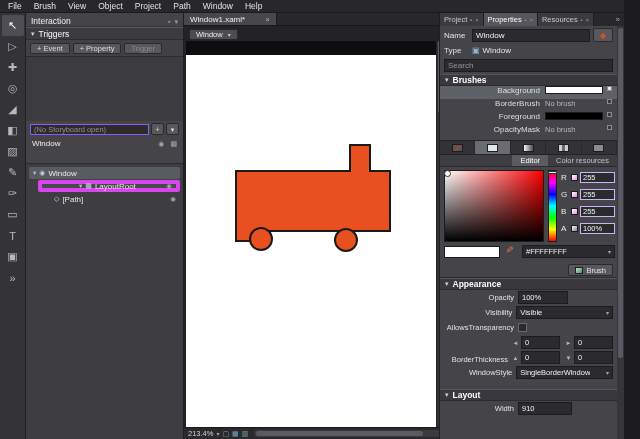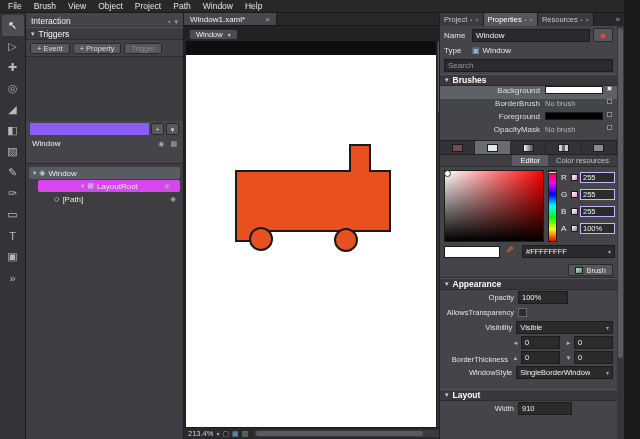--- a/index.html
+++ b/index.html
@@ -20,30 +20,30 @@
   .left-panel{position:absolute;left:26px;top:13px;width:158px;bottom:0;background:#454549;border-right:1px solid #1f1f22;}
   .panel-titlebar{height:14px;display:flex;align-items:flex-end;padding:0 5px;font-size:8.5px;color:#f0f0f0;border-bottom:1px solid #37373a;}
   .tb-icons{margin-left:auto;display:flex;gap:4px;color:#9a9a9e;font-size:7px;}
   .section-head{height:13px;background:#3c3c40;border-top:1px solid #56565c;border-bottom:1px solid #2c2c2f;display:flex;align-items:center;gap:4px;padding:0 5px;font-size:8.5px;color:#fafafa;}
   .section-head .tri{font-size:7px;color:#cfcfcf;}
   .trig-buttons{display:flex;gap:3px;padding:3px 4px;background:#414145;height:16px;align-items:center;}
   .tbtn{background:#57575c;border:1px solid #2a2a2d;border-radius:2px;color:#dedede;font-size:7.5px;height:11px;line-height:9px;padding:0 6px;font-family:"Liberation Sans",sans-serif;}
   .tbtn.disabled{color:#8b8b8f;}
   .trigger-list{height:65px;background:#3c3c40;border-top:1px solid #2c2c2f;}
   .storyboard-row{display:flex;align-items:center;gap:2px;padding:3px 4px;height:16px;}
-  .sb-box{flex:1;height:11px;background:#2c2c2f;border:6px solid #8b5cf6;color:#8f8f94;font-size:7.5px;line-height:10px;padding:0 3px;white-space:nowrap;overflow:hidden;}
+  .sb-box{flex:1;height:11px;background:#2c2c2f;border:1px solid #8b5cf6;color:#8f8f94;font-size:7.5px;line-height:10px;padding:0 3px;white-space:nowrap;overflow:hidden;}
   .sb-btn{width:13px;height:12px;background:#57575c;border:1px solid #2a2a2d;border-radius:2px;color:#ddd;font-size:7px;line-height:9px;}
   .scope-row{display:flex;align-items:center;height:13px;padding:0 6px;font-size:8px;color:#eee;}
   .scope-icons{margin-left:auto;display:flex;gap:6px;font-size:7px;color:#a8a8ac;}
   .tree{position:absolute;left:0;right:0;top:150px;bottom:0;background:#3e3e42;border-top:1px solid #2c2c2f;padding-top:2px;}
   .tree-row{display:flex;align-items:center;gap:3px;height:12px;font-size:8px;color:#e8e8e8;padding:0 4px;margin:1px 3px;}
   .tree-row .exp{font-size:6.5px;color:#c0c0c4;}
   .tree-row .nico{font-size:7px;color:#b9cede;}
   .tree-row.root{background:#585b60;border-radius:2px;}
-  .tree-row.layoutroot{margin-left:12px;border:6px solid #d946ef;border-radius:2px;background:#48484d;padding-left:37px;}
+  .tree-row.layoutroot{margin-left:12px;border:4px solid #d946ef;border-radius:2px;background:#48484d;padding-left:37px;}
   .tree-row.pathrow{margin-left:24px;}
   .row-eye{margin-left:auto;font-size:6.5px;color:#a8a8ac;}
 
   
   .center{position:absolute;left:184px;top:13px;width:271px;bottom:0;background:#232326;}
   .doc-tabbar{height:13px;background:#28282b;border-bottom:1px solid #18181a;display:flex;align-items:stretch;}
   .doc-tab{background:#47474c;border-right:1px solid #1c1c1e;display:flex;align-items:center;gap:20px;padding:0 6px;font-size:8px;color:#f0f0f0;}
   .doc-tab .close{color:#b5b5b9;font-size:8px;}
   .tab-overflow{margin-left:auto;display:flex;align-items:center;padding:0 5px;color:#a5a5a9;font-size:7px;}
   .artboard{position:absolute;left:0;top:13px;right:0;bottom:0;background:#232326;}
@@ -393,29 +393,29 @@
       <div class="rp-section-head">
         <span class="tri">▾</span>
         <span>Appearance</span>
       </div>
 
       <div class="prop-row">
         <span class="plabel">Opacity</span>
         <div class="vfield w50">100%</div>
       </div>
       <div class="prop-row">
-        <span class="plabel">AllowsTransparency</span>
-        <span class="checkbox"></span>
-      </div>
-      <div class="prop-row">
         <span class="plabel">Visibility</span>
         <div class="vfield dd w100">
           <span>Visible</span>
           <span class="ddcaret">▾</span>
         </div>
+      </div>
+      <div class="prop-row">
+        <span class="plabel">AllowsTransparency</span>
+        <span class="checkbox"></span>
       </div>
       <div class="prop-row bt">
         <span class="plabel">BorderThickness</span>
         <div class="bt-grid">
           <div class="bt-cell">
             <span class="arr">◄</span>
             <div class="vfield w40">0</div>
           </div>
           <div class="bt-cell">
             <span class="arr">►</span>

